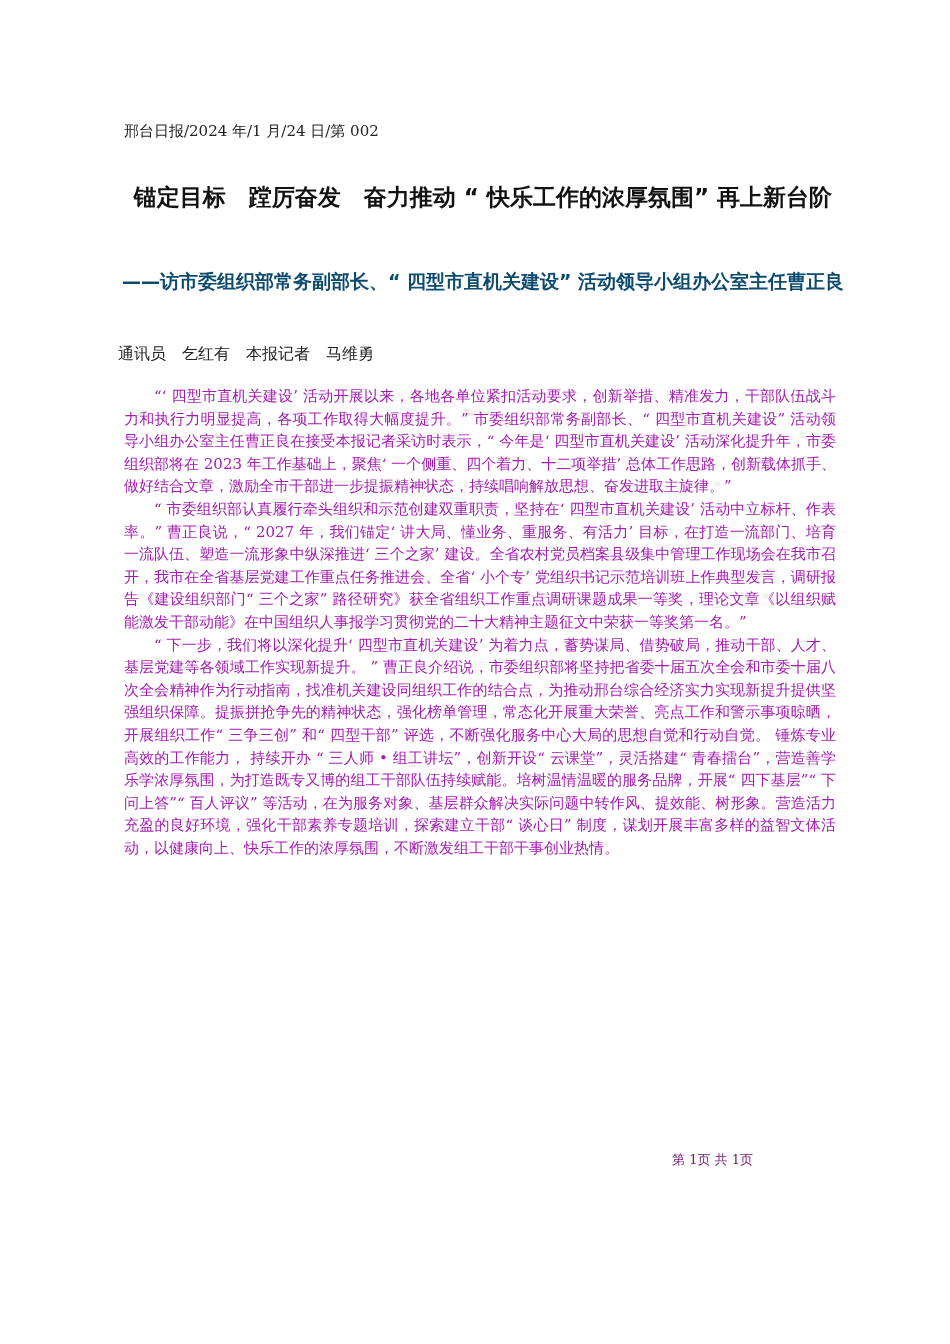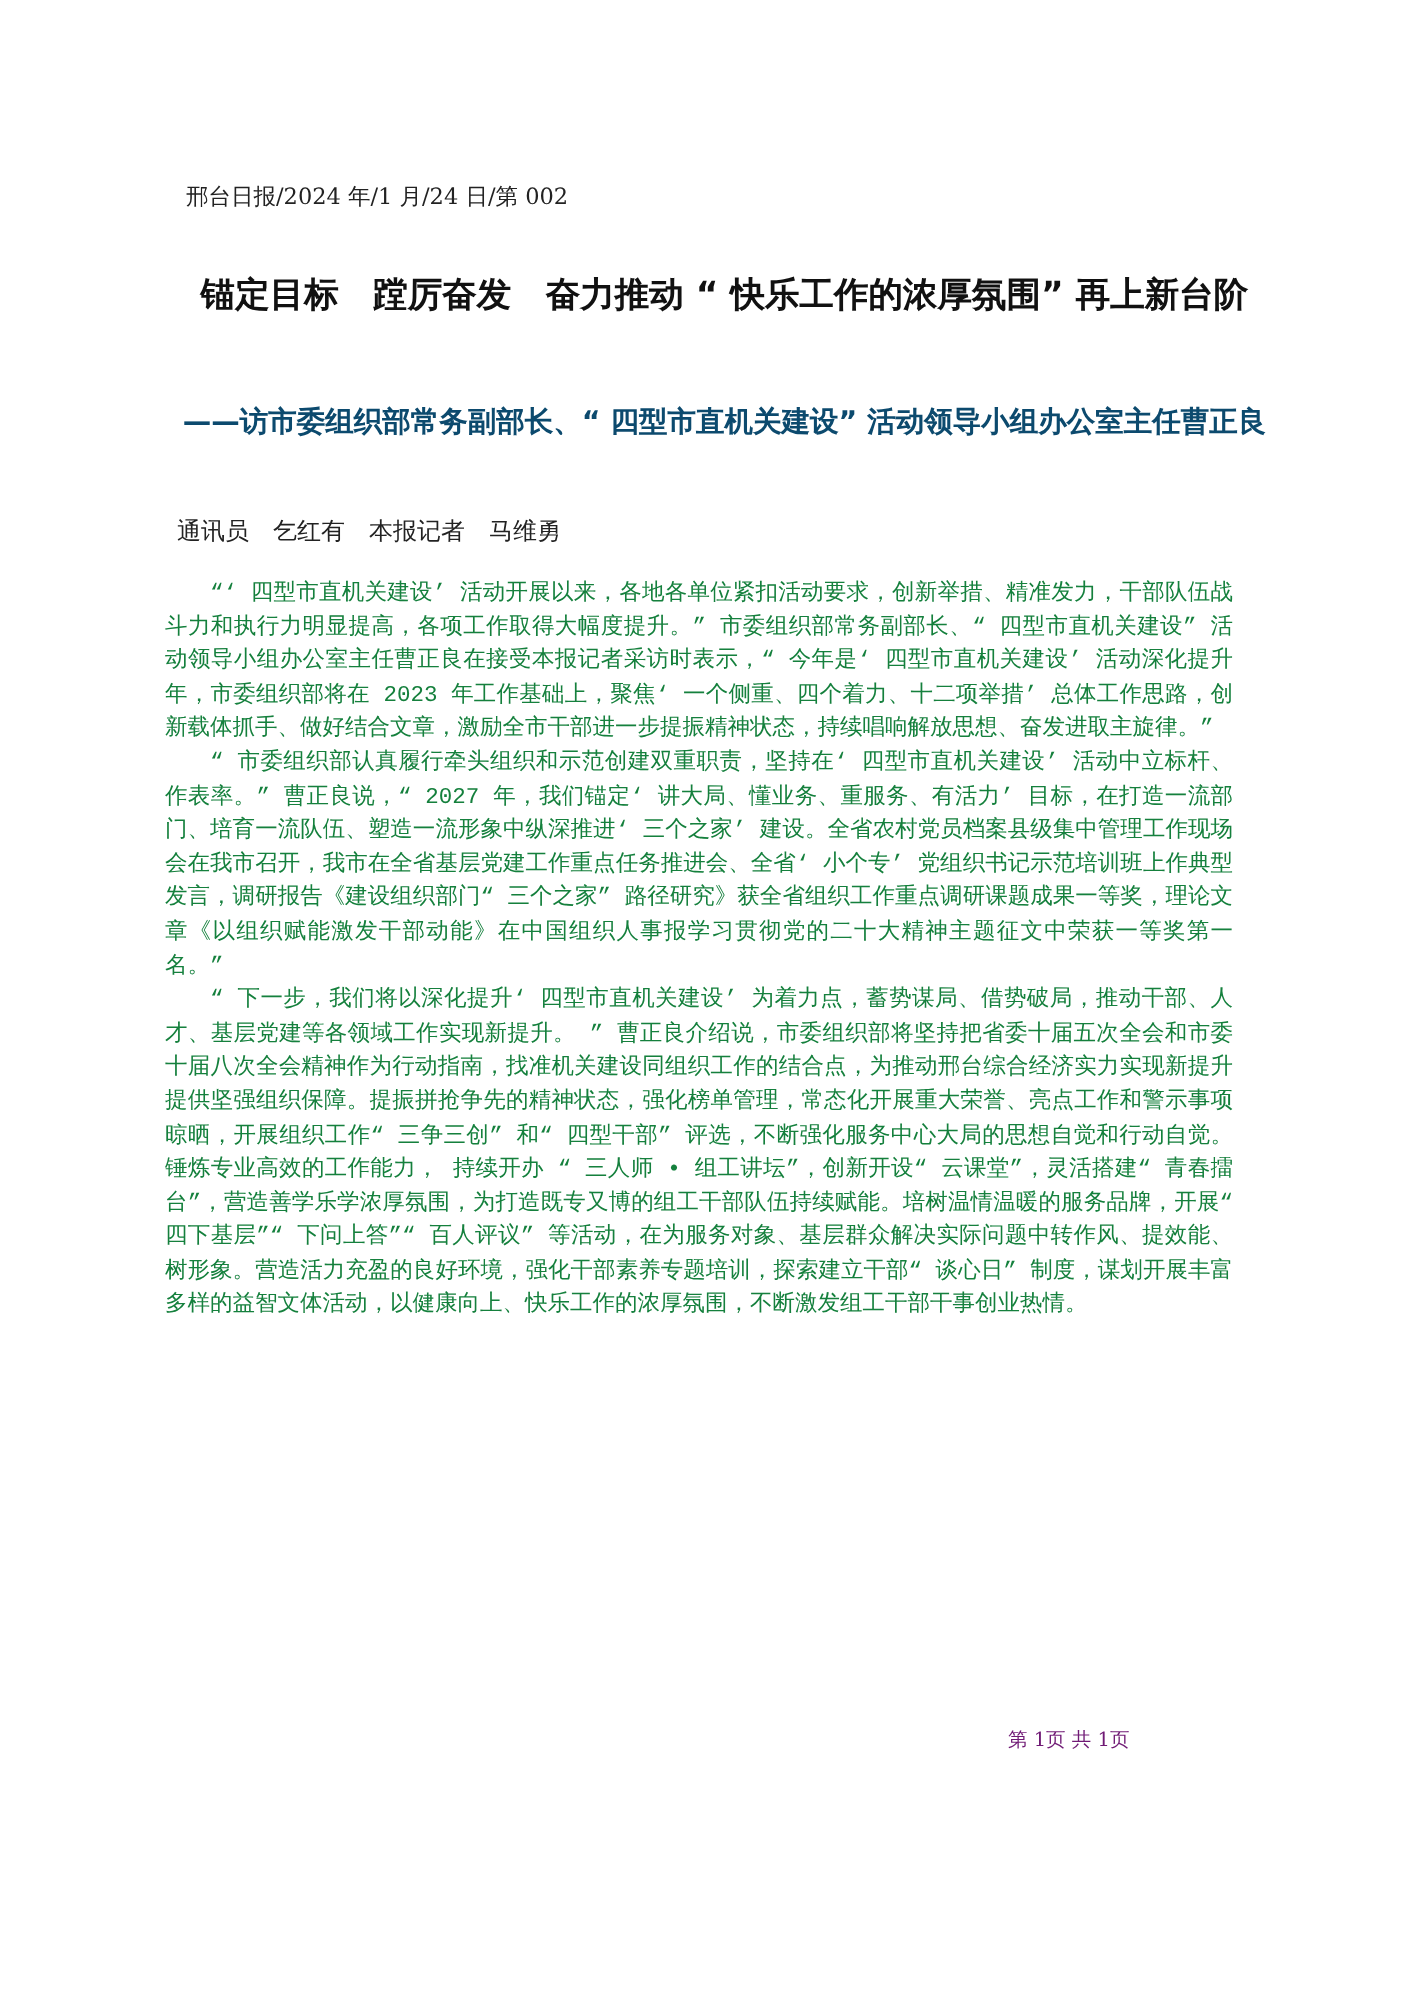--- a/index.html
+++ b/index.html
@@ -8,22 +8,22 @@
   .page { position: absolute; left: 0; top: 0; width: 950px; height: 1344px; background: #fff; }
   .meta { position: absolute; left: 124px; top: 120px; font-size: 15px; line-height: 22px; color: #222; }
   .title { position: absolute; left: 118px; top: 182px; width: 730px; text-align: center;
            font-family: "DejaVu Sans", "Liberation Sans", sans-serif; font-weight: bold;
            font-size: 23px; line-height: 30px; color: #111; }
   .subtitle { position: absolute; left: 118px; top: 268px; width: 730px; text-align: center;
               font-family: "DejaVu Sans", "Liberation Sans", sans-serif; font-weight: bold;
               font-size: 19px; line-height: 27px; color: #0c4a6e; }
   .byline { position: absolute; left: 118px; top: 343px; width: 730px; 
             font-size: 16px; line-height: 22px; color: #222; word-spacing: 8px; }
-  .body { position: absolute; left: 110px; top: 385px; width: 712px; font-size: 15px;
-          line-height: 22.6px; color: #15803d; text-align: justify; font-family: Liberation Mono, monospace; }
+  .body { position: absolute; left: 124px; top: 385px; width: 712px; font-size: 15px;
+          line-height: 22.6px; color: #a21caf; text-align: justify; }
   .body p { margin: 0; text-indent: 2em; }
   .footer { position: absolute; left: 672px; top: 1151px; font-size: 13px; color: #701a75; }
 </style>
 </head>
 <body>
 
 <div class="page">
   <div class="meta">
     <div>邢台日报/2024 年/1 月/24 日/第  002</div>
   </div>

